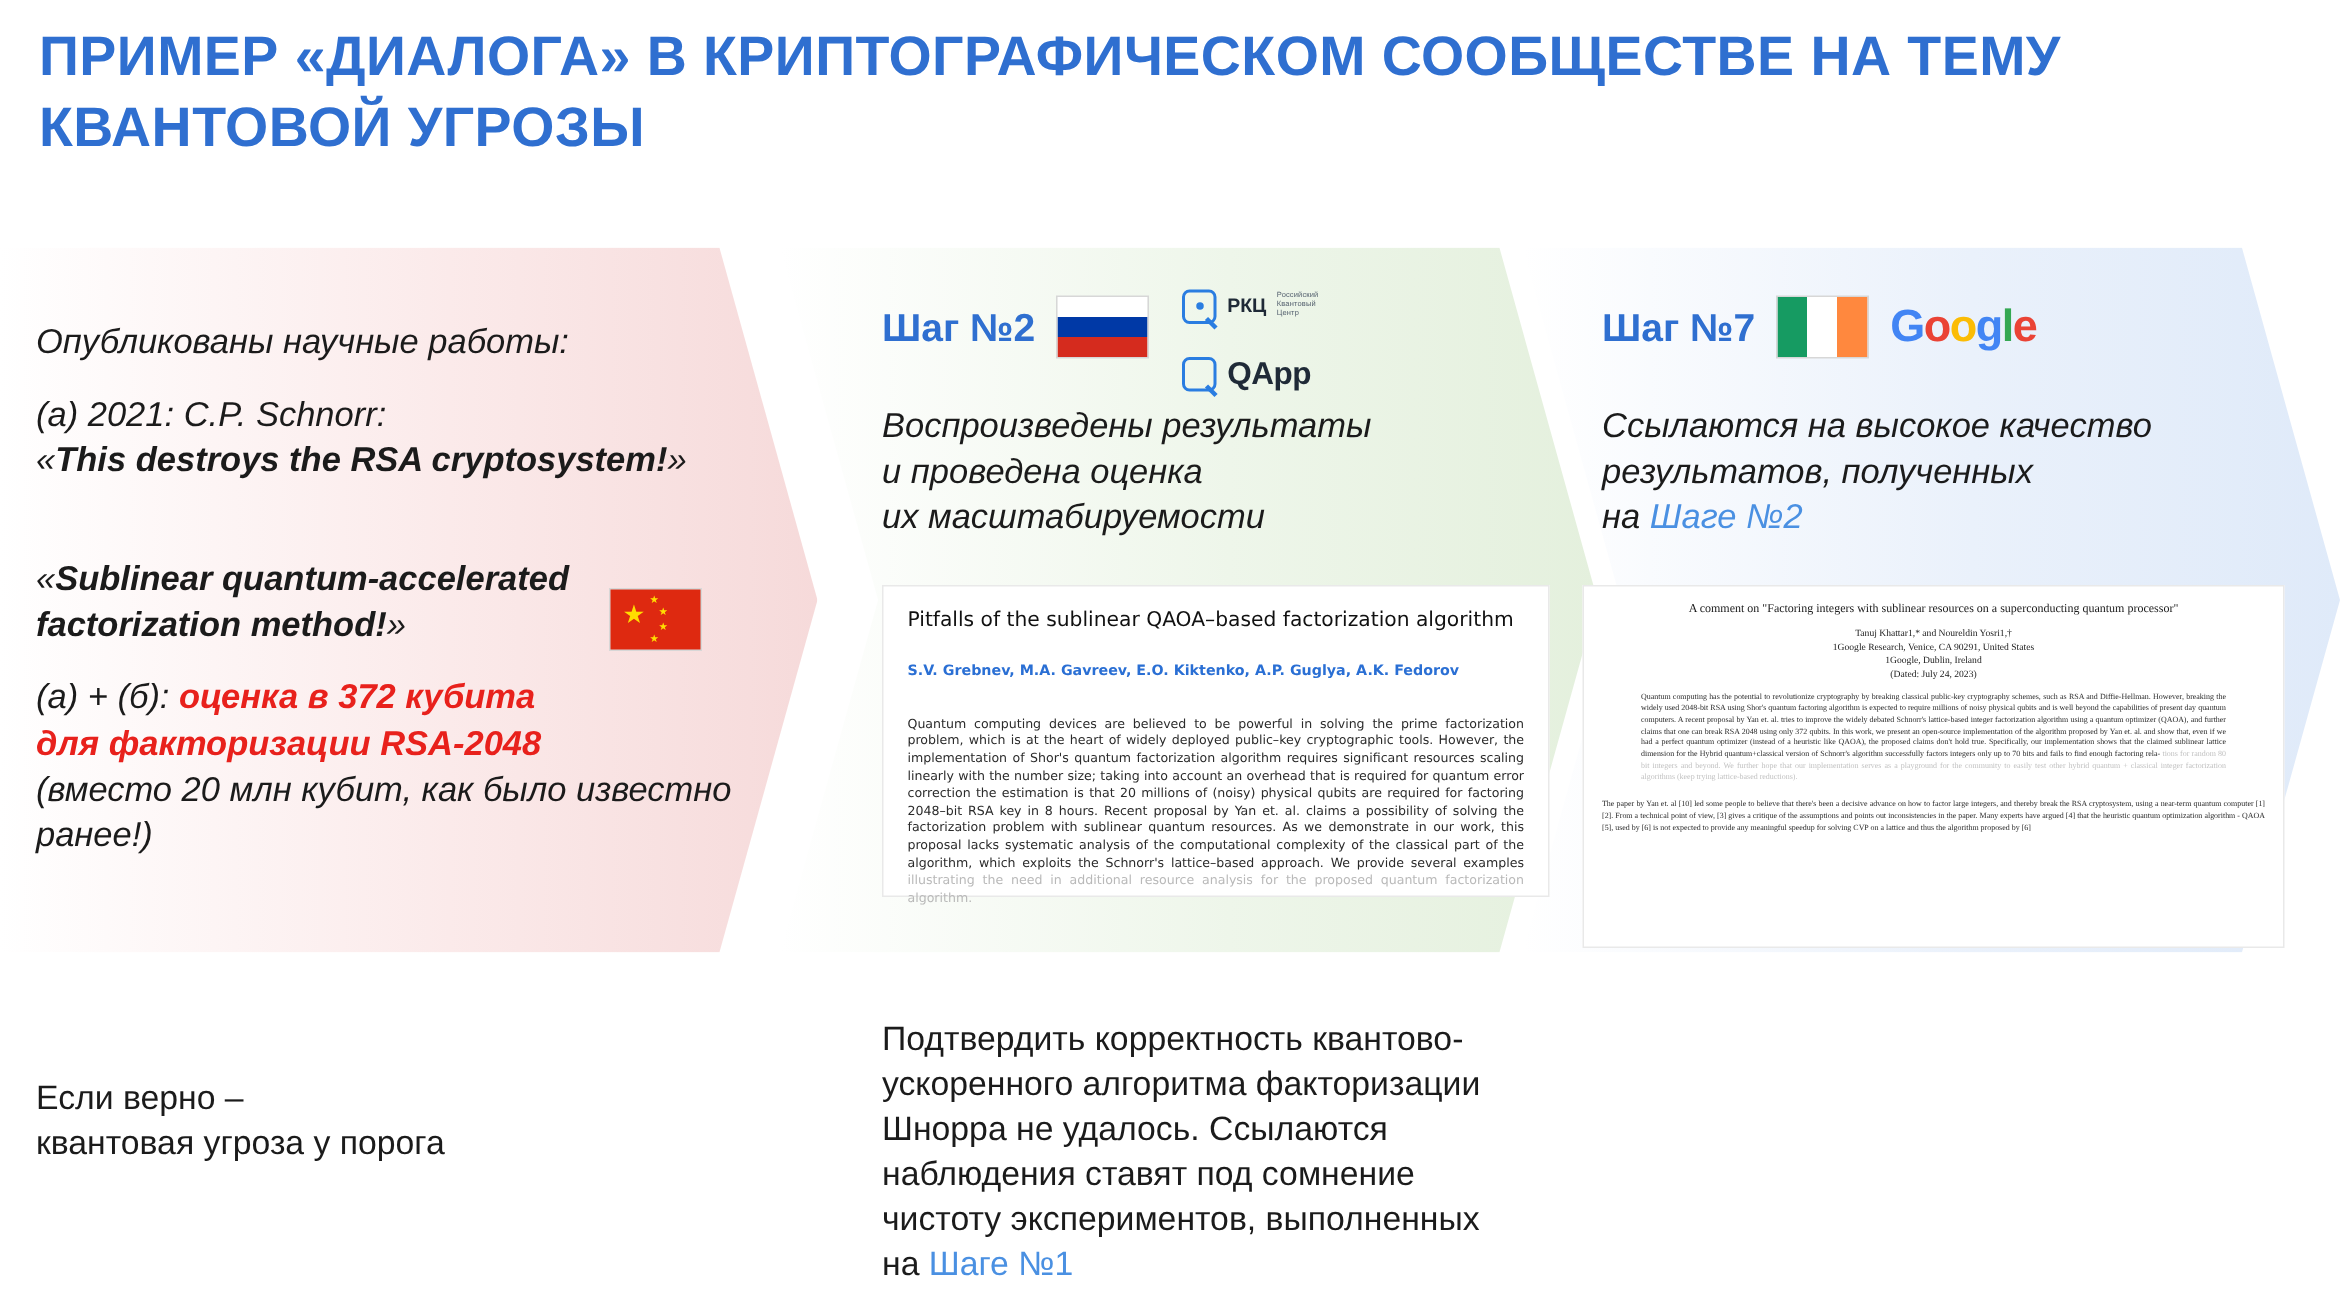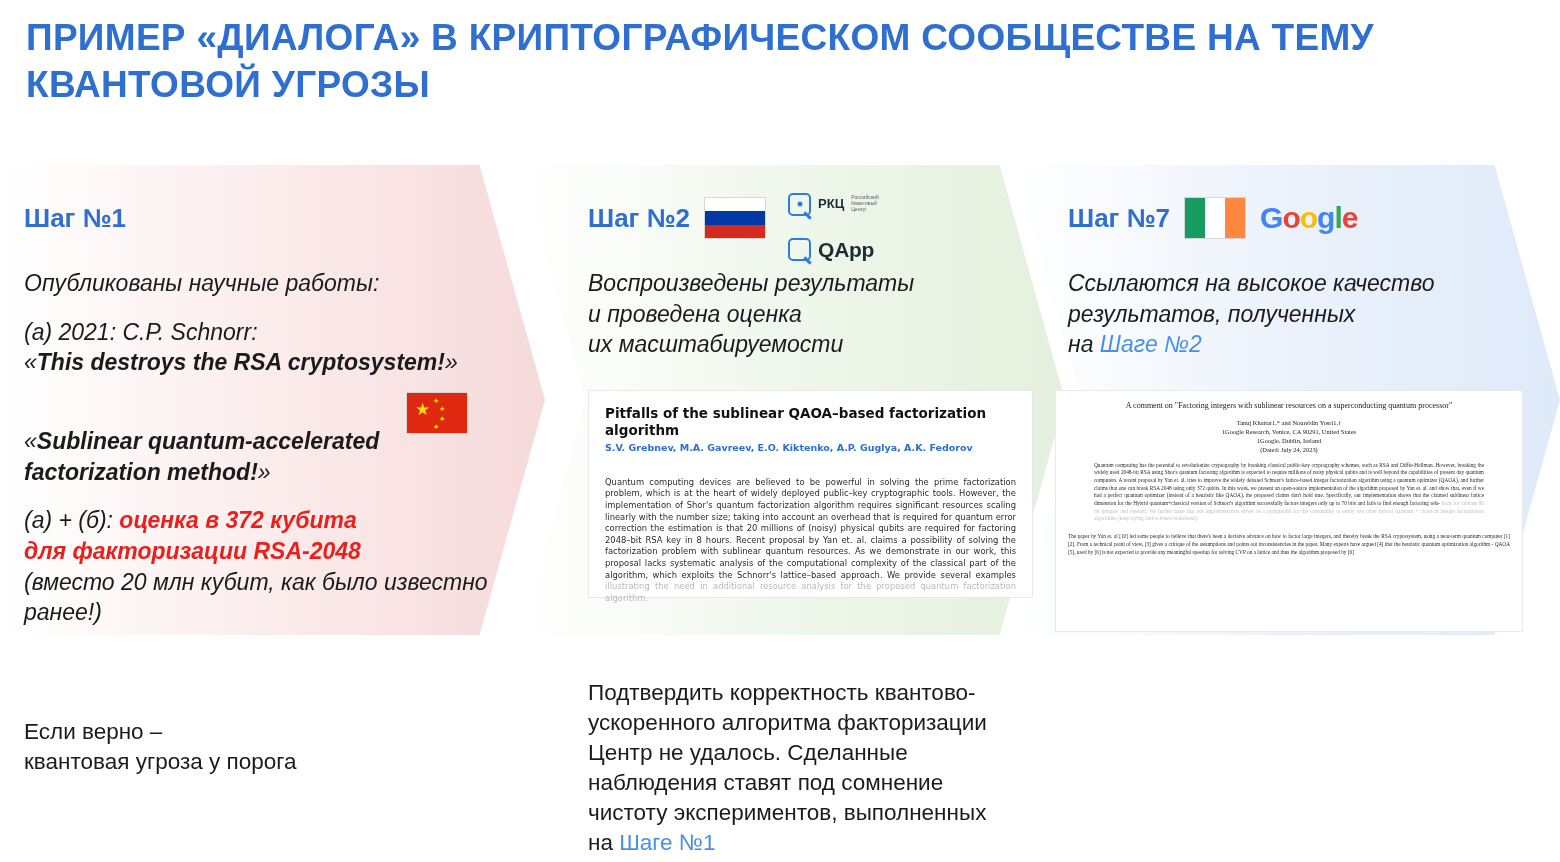--- a/index.html
+++ b/index.html
@@ -177,21 +177,21 @@
     background: #ffffff;
     border: 1px solid #e9e9e9;
     box-sizing: border-box;
     position: absolute;
   }
   #paper-2 {
     left: 588px; top: 390px; width: 445px; height: 208px;
     padding: 14px 16px;
   }
   #paper-2 .p-title {
-    font-size: 13.5px; font-weight: bold; color: #111; line-height: 1.25; margin-bottom: 3px;
+    font-size: 13.5px; font-weight: normal; color: #111; line-height: 1.25; margin-bottom: 20px;
     font-family: "DejaVu Sans", sans-serif;
   }
   #paper-2 .p-auth {
     font-size: 9.5px; color: #2a6fd4; font-weight: bold; margin-bottom: 24px;
     font-family: "DejaVu Sans", sans-serif;
   }
   #paper-2 .p-abs {
     font-size: 8.4px; color: #2b2b2b; line-height: 1.38; text-align: justify;
     font-family: "DejaVu Sans", sans-serif;
   }
@@ -222,23 +222,20 @@
 </head>
 <body>
 
 <div class="chevron chev-1"></div>
 <div class="chevron chev-2"></div>
 <div class="chevron chev-3"></div>
 
 <div id="slide-title">ПРИМЕР «ДИАЛОГА» В КРИПТОГРАФИЧЕСКОМ СООБЩЕСТВЕ НА ТЕМУ КВАНТОВОЙ УГРОЗЫ</div>
 
 <div class="col col-1">
-  <div class="step-head">
-    <span class="step-label">Шаг №1</span>
-  </div>
 
   <div class="body-text">
     <p>Опубликованы научные работы:</p>
     <p>
       <span>(а) 2021: C.P. Schnorr:</span><br>
       <span>«</span><span class="bold">This destroys the RSA cryptosystem!</span><span>»</span>
     </p>
     <p>
       <br>
       <span>«</span><span class="bold">Sublinear quantum-accelerated</span><br>
@@ -301,21 +298,21 @@
   <div class="p-auth">S.V. Grebnev, M.A. Gavreev, E.O. Kiktenko, A.P. Guglya, A.K. Fedorov</div>
   <div class="p-abs">
     <span>Quantum computing devices are believed to be powerful in solving the prime factorization problem, which is at the heart of widely deployed public–key cryptographic tools. However, the implementation of Shor's quantum factorization algorithm requires significant resources scaling linearly with the number size; taking into account an overhead that is required for quantum error correction the estimation is that 20 millions of (noisy) physical qubits are required for factoring 2048–bit RSA key in 8 hours. Recent proposal by Yan et. al. claims a possibility of solving the factorization problem with sublinear quantum resources. As we demonstrate in our work, this proposal lacks systematic analysis of the computational complexity of the classical part of the algorithm, which exploits the Schnorr's lattice–based approach. We provide several examples</span>
     <span class="fade">illustrating the need in additional resource analysis for the proposed quantum factorization algorithm.</span>
   </div>
 </div>
 
 <div class="bottom-text" id="bottom-2">
   <span>Подтвердить корректность квантово-</span><br>
   <span>ускоренного алгоритма факторизации</span><br>
-  <span>Центр не удалось. Сделанные</span><br>
+  <span>Шнорра не удалось. Ссылаются</span><br>
   <span>наблюдения ставят под сомнение</span><br>
   <span>чистоту экспериментов, выполненных</span><br>
   <span>на </span><span class="blue-link">Шаге №1</span>
 </div>
 
 <div class="col col-3">
   <div class="step-head">
     <span class="step-label">Шаг №7</span>
     <span class="flag flag-ie"></span>
     <span class="google-word"><span class="g-b">G</span><span class="g-r">o</span><span class="g-y">o</span><span class="g-b">g</span><span class="g-g">l</span><span class="g-r">e</span></span>

